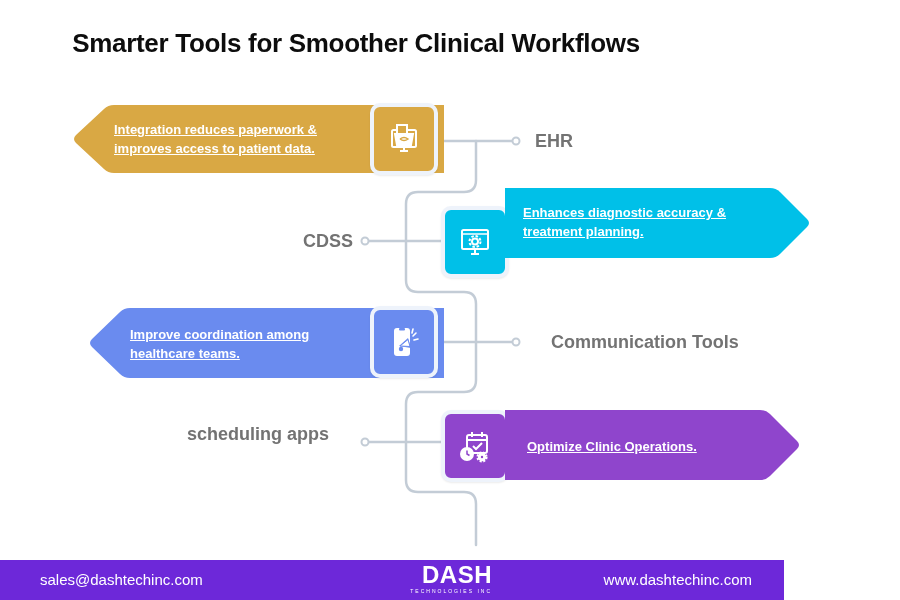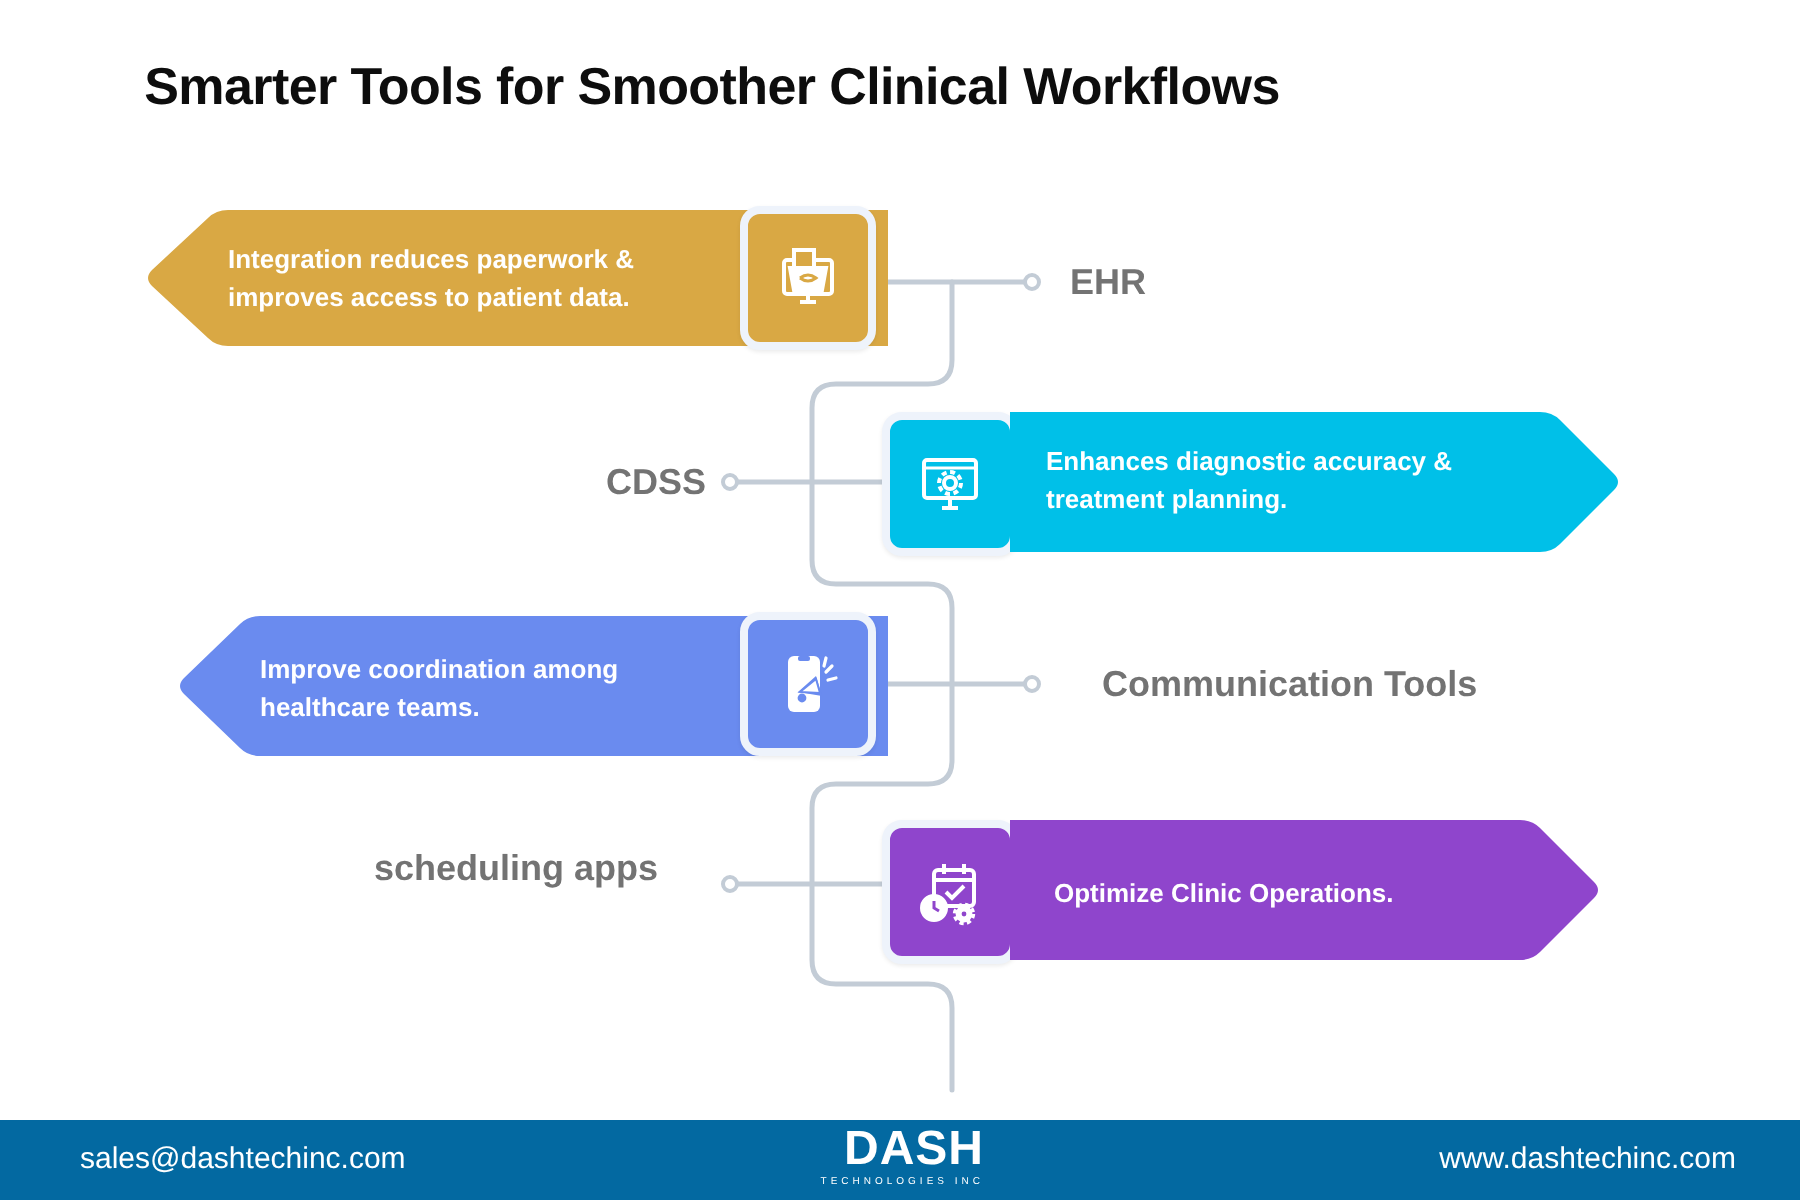--- a/index.html
+++ b/index.html
@@ -9,35 +9,35 @@
     .title {
       position: absolute; left: 0; top: 28px; width: 712px; text-align: center;
       font-size: 26px; font-weight: bold; color: #0d0d0d; letter-spacing: -0.3px;
     }
 
     svg.connectors { position: absolute; left: 0; top: 0; width: 900px; height: 600px; }
 
     .banner { position: absolute; height: 68px; }
     .banner svg.shape { position: absolute; left: 0; top: 0; }
     .banner .text {
-      position: absolute; color: #fff; font-size: 13px; font-weight: bold; line-height: 19px;
+      position: absolute; color: #fff; font-size: 13px; font-weight: bold; line-height: 19px; text-decoration: underline;
     }
     .iconbox {
       position: absolute; width: 68px; height: 72px; border-radius: 10px;
       border: 4px solid #eef3fb; display: flex; align-items: center; justify-content: center;
       box-shadow: 0 1px 2px rgba(0,0,0,0.08);
     }
     .iconbox svg { width: 36px; height: 36px; }
 
     .label {
       position: absolute; font-size: 18px; font-weight: bold; color: #737373; line-height: 26px;
     }
 
     .footer {
-      position: absolute; left: 0; top: 560px; width: 900px; height: 40px; background: #0369a1;
+      position: absolute; left: 0; top: 560px; width: 784px; height: 40px; background: #6d28d9;
       color: #fff; font-size: 15px;
     }
     .footer .email { position: absolute; left: 40px; top: 11px; }
     .footer .web { position: absolute; right: 32px; top: 11px; }
     .footer .logo { position: absolute; left: 408px; top: 2px; width: 84px; text-align: right; }
     .footer .logo .word { font-size: 24px; font-weight: bold; letter-spacing: 0.5px; line-height: 26px; }
     .footer .logo .sub { font-size: 5px; letter-spacing: 2px; line-height: 7px; }
   </style>
 </head>
 <body>
@@ -87,21 +87,21 @@
 
 <div class="iconbox" style="left:441px; top:206px; background:#00c0e8;">
   <svg viewBox="0 0 36 36" fill="none" stroke="#fff" stroke-width="2">
     <rect x="5" y="6" width="26" height="19" rx="1.5"></rect>
     <path d="M5 10 L31 10" stroke-width="1.5"></path>
     <path d="M14 30 L22 30 M18 25 L18 30"></path>
     <circle cx="18" cy="17.5" r="3"></circle>
     <circle cx="18" cy="17.5" r="5.5" stroke-dasharray="2.5 1.8"></circle>
   </svg>
 </div>
-<div class="banner" style="left:505px; top:206px; width:305px;">
+<div class="banner" style="left:505px; top:188px; width:305px;">
   <svg class="shape" width="305" height="70" viewBox="0 0 305 70">
     <path d="M0 0 L265 0 Q271 0 275 4 L302 31 Q306 35 302 39 L275 66 Q271 70 265 70 L0 70 Z" fill="#00c0e8"></path>
   </svg>
   <div class="text" style="left:18px; top:15px;">
     <div>Enhances diagnostic accuracy &amp;</div>
     <div>treatment planning.</div>
   </div>
 </div>
 <div class="label" style="left:303px; top:228px;">CDSS</div>
 

